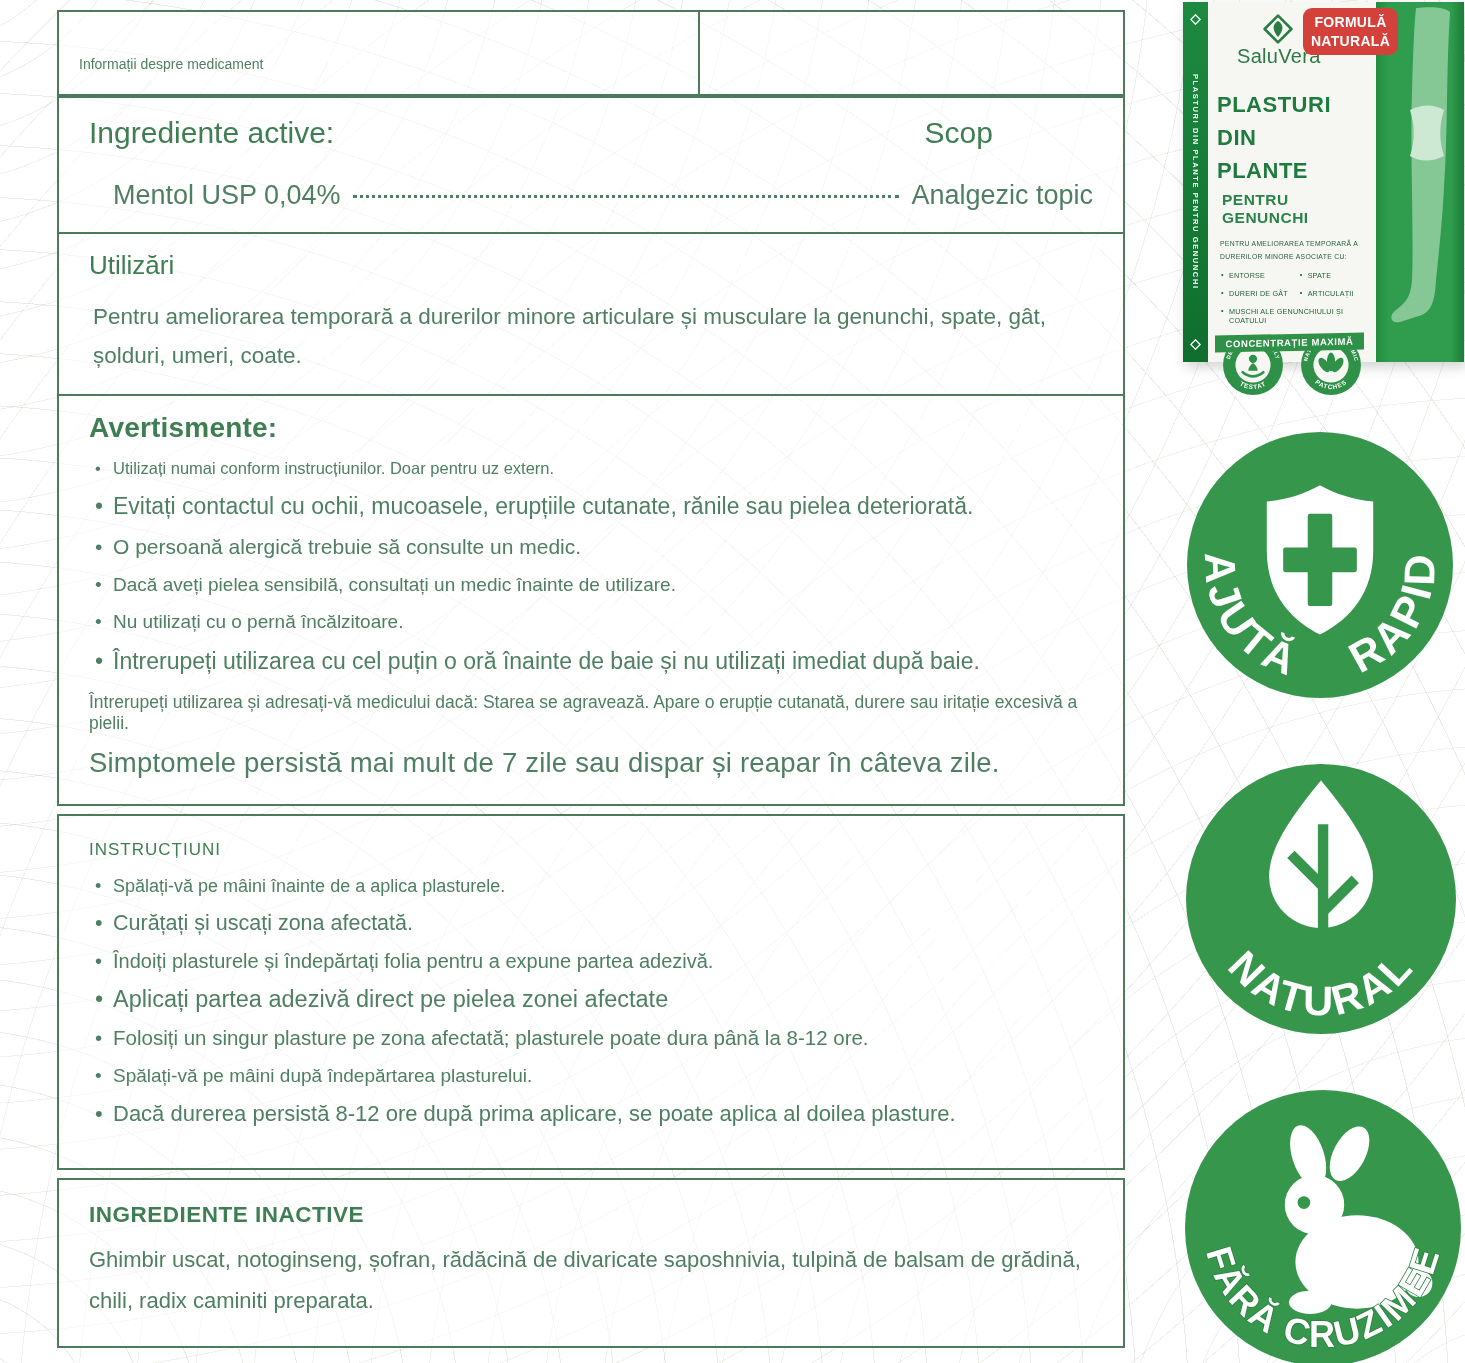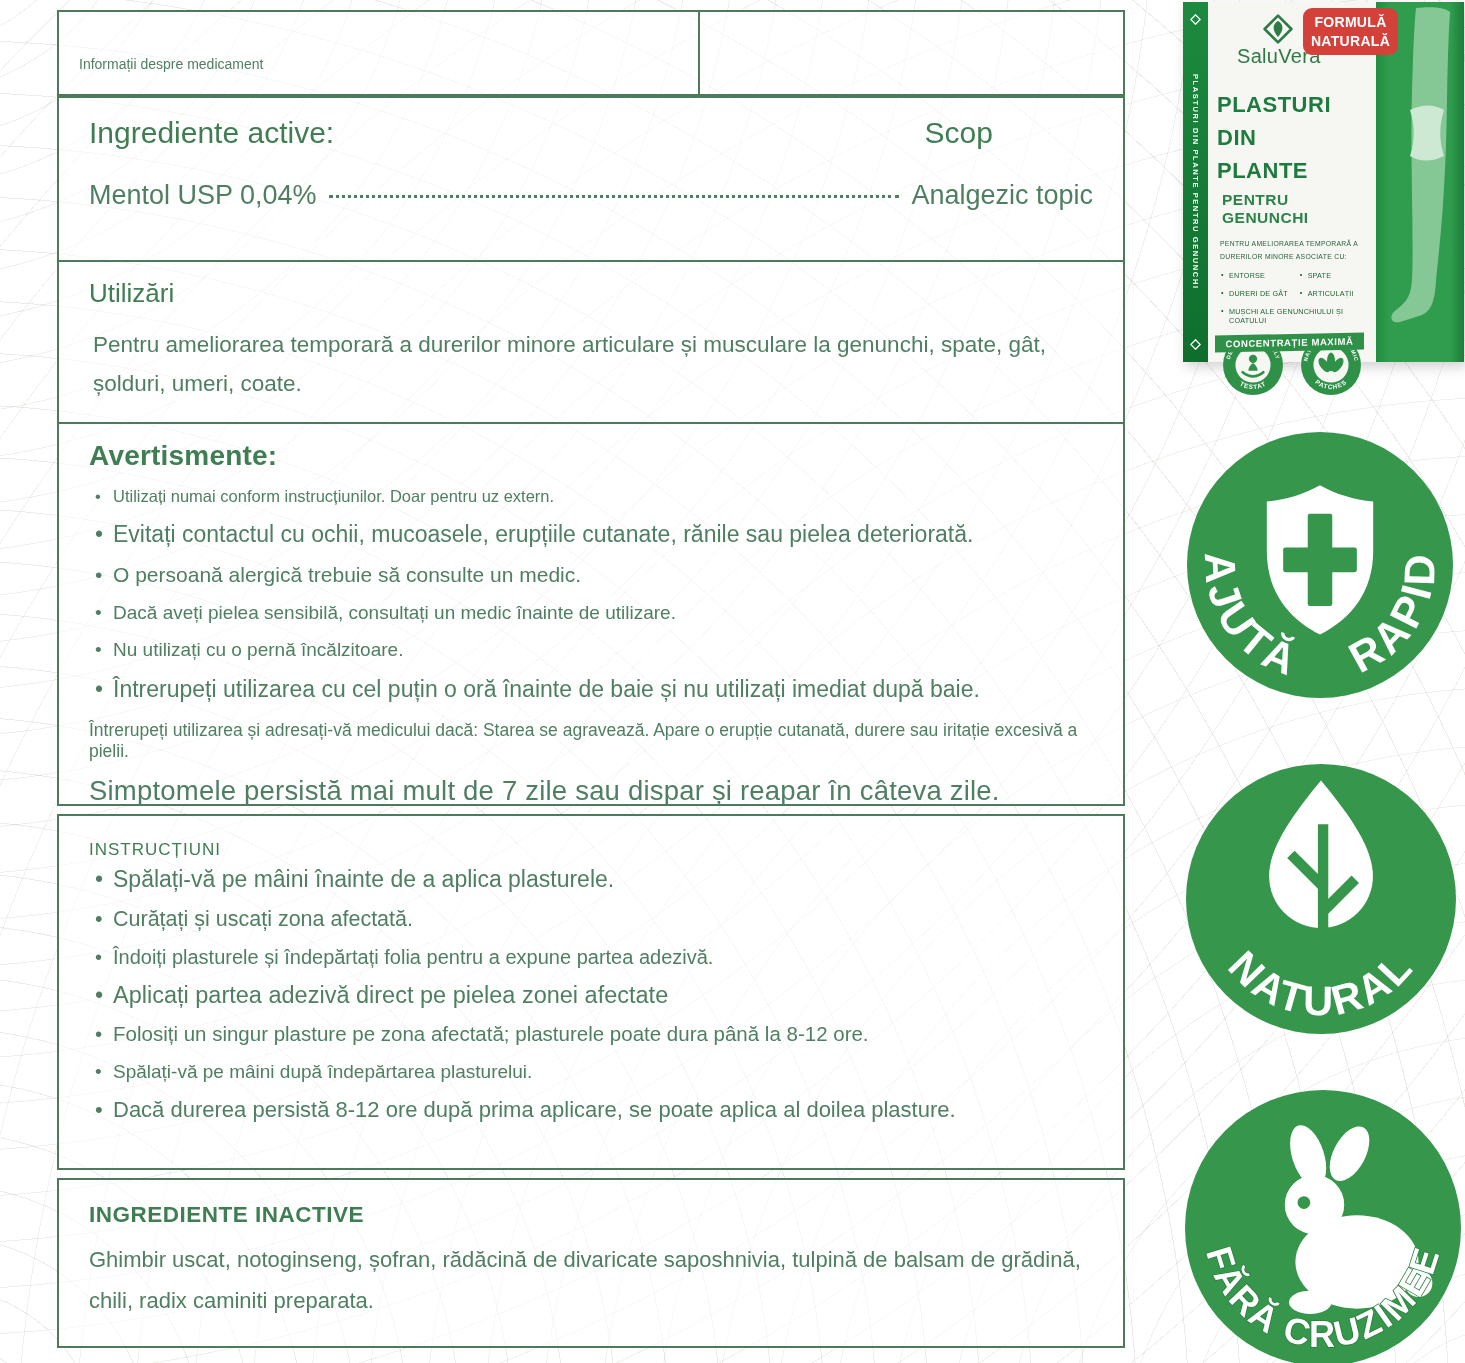--- a/index.html
+++ b/index.html
@@ -28,25 +28,25 @@
 
   
   .doc{position:absolute;left:57px;top:10px;width:1068px;}
   .bx{border:2px solid var(--line);background:rgba(255,255,255,.6);}
   .hdr{height:86px;display:flex;}
   .hdr-left{width:60.2%;border-right:2px solid var(--line);display:flex;align-items:flex-end;padding:0 0 22px 20px;font-size:14px;}
   .hdr-right{flex:1;}
 
   .main-bx{height:710px;margin-top:0;}
   .sec{padding:18px 30px;}
-  .sec1{height:164px;border-bottom:2px solid var(--line);}
+  .sec1{height:136px;border-bottom:2px solid var(--line);}
   .sec1-titles{display:flex;justify-content:space-between;align-items:baseline;}
   .t-big{font-size:30px;color:var(--head);}
   .scop{margin-right:100px;}
-  .mentol-row{display:flex;align-items:baseline;margin-top:30px;font-size:27px;}
+  .mentol-row{display:flex;align-items:baseline;margin-top:30px;font-size:27px;margin-left:24px;}
   .leader{flex:1;margin:0 12px;border-bottom:3px dotted var(--txt);transform:translateY(-6px);}
 
   .sec2{height:162px;border-bottom:2px solid var(--line);padding-top:16px;}
   .h-med{font-size:26px;color:var(--head);}
   .uses-text{font-size:22.5px;line-height:1.75;margin-top:16px;padding-left:4px;}
 
   .sec3{padding-top:16px;}
   .h-warn{font-size:28px;color:var(--head);font-weight:bold;letter-spacing:.2px;}
   .blist{list-style:none;}
   .blist li{position:relative;padding-left:24px;}
@@ -54,21 +54,21 @@
   .sz-s{font-size:16.5px;margin-top:15px;}
   .sz-m{font-size:19px;margin-top:15px;}
   .sz-l{font-size:21px;margin-top:15px;}
   .sz-xl{font-size:23px;margin-top:15px;}
   .stop-use{font-size:17.5px;margin-top:17px;}
   .symptoms{font-size:27.5px;margin-top:13px;letter-spacing:.2px;}
 
   .dir-bx{height:356px;margin-top:8px;padding:24px 30px;}
   .h-dir{font-size:17px;color:var(--head);font-weight:normal;letter-spacing:1px;}
   .dir-bx .blist{margin-top:4px;}
-  .d0{font-size:23px;margin-top:6px;}
+  .d0{font-size:18px;margin-top:16px;}
   .d1{font-size:21.5px;margin-top:14px;}
   .d2{font-size:20px;margin-top:14px;}
   .d3{font-size:23.5px;margin-top:13px;}
   .d4{font-size:20.5px;margin-top:13px;}
   .d5{font-size:19px;margin-top:15px;}
   .d6{font-size:22px;margin-top:14px;}
 
   .inact-bx{height:170px;margin-top:8px;padding:22px 30px;}
   .h-inact{font-size:22.5px;color:var(--head);font-weight:bold;letter-spacing:.5px;}
   .inact-text{font-size:22px;line-height:1.85;margin-top:12px;}

